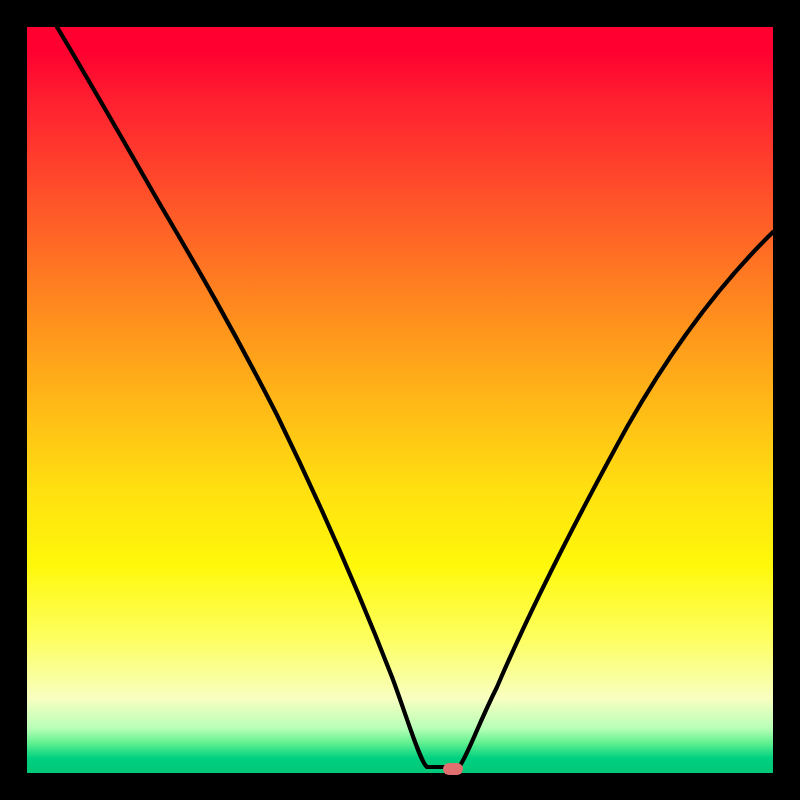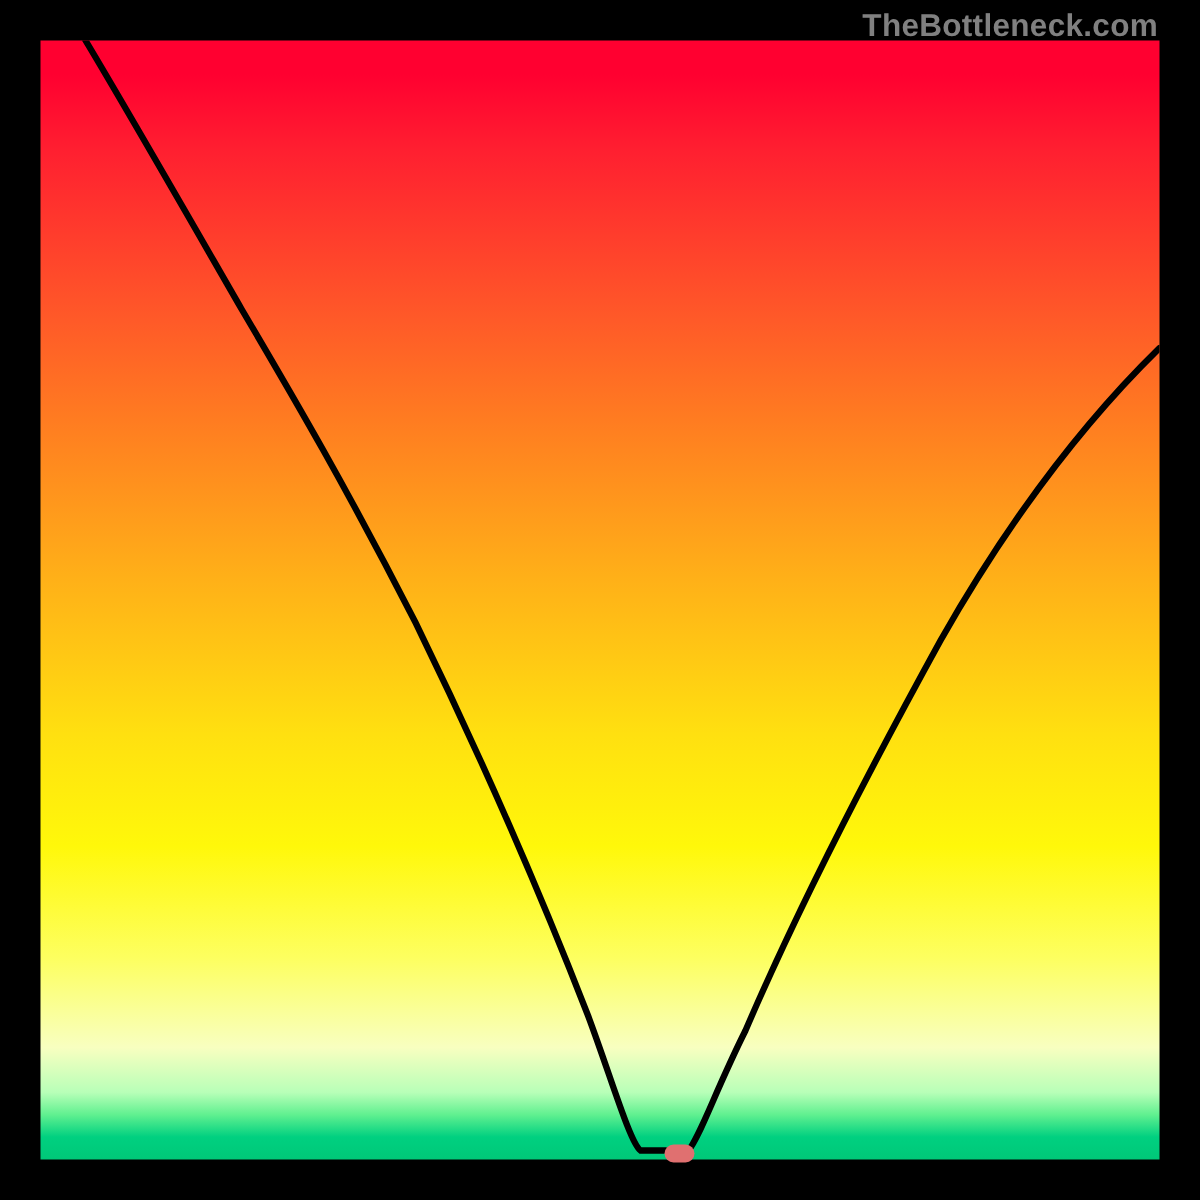--- a/index.html
+++ b/index.html
@@ -80,15 +80,14 @@
          C 290 470, 330 560, 365 650
          C 380 690, 393 735, 400 740
          L 432 740
          C 440 730, 450 700, 470 660
          C 500 590, 545 500, 600 400
          C 650 312, 700 250, 746 205" stroke="#000" stroke-width="4.2" fill="none" stroke-linecap="round"></path>
   </svg>
 
   <div class="marker" style="left:443px; top:763px;"></div>
 
-  <div class="watermark">TheBottleneck.com</div>
 
 </div>
 
 </body></html>

